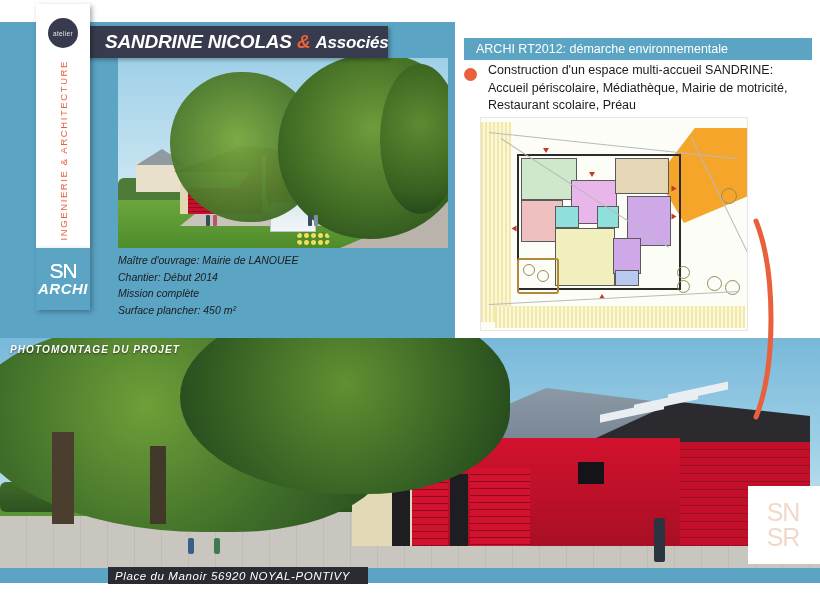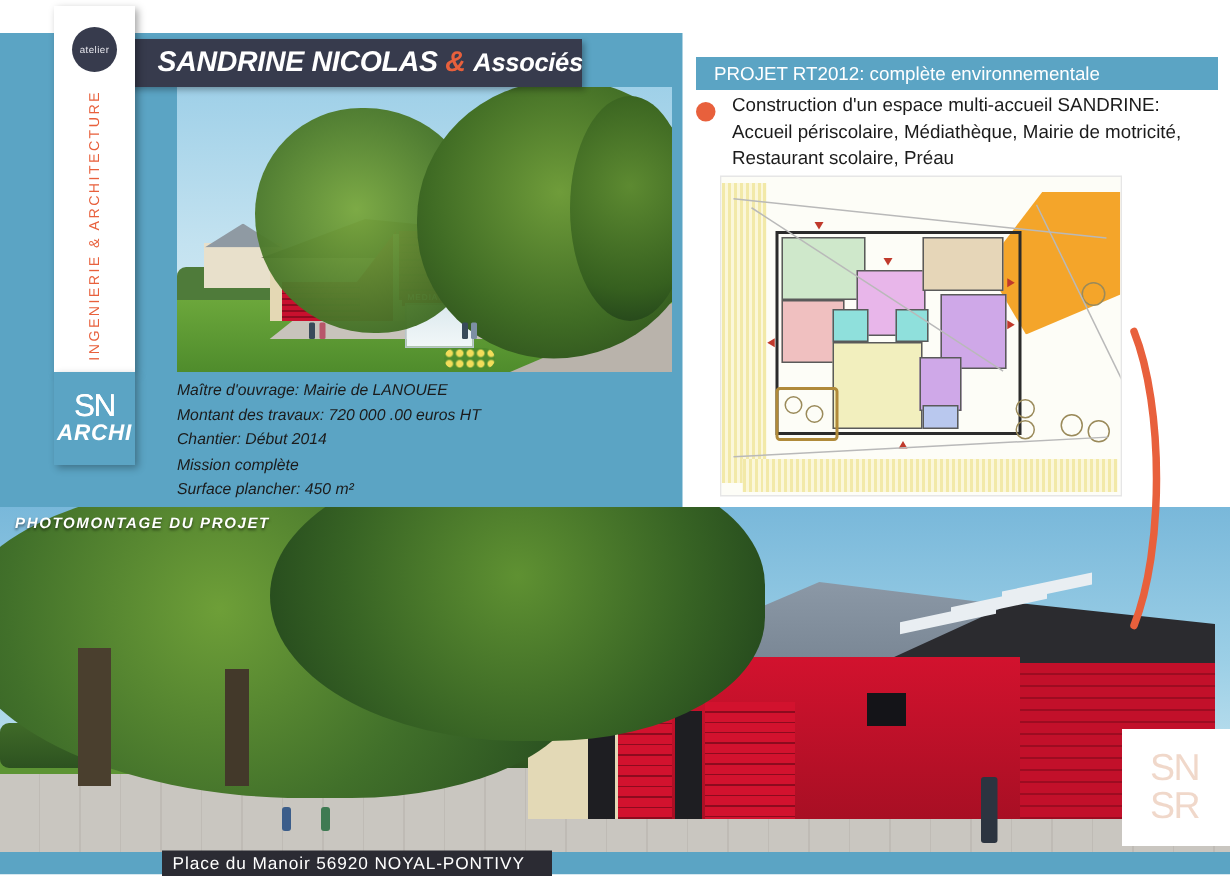--- a/index.html
+++ b/index.html
@@ -172,21 +172,21 @@
   .photo-caption{
     position:absolute;left:10px;top:344px;z-index:26;
     color:#ffffff;font-size:10px;font-style:italic;font-weight:700;
     letter-spacing:1.1px;text-shadow:0 1px 2px rgba(0,0,0,.55);
     font-family:"Liberation Sans", sans-serif;
   }
 
   
   .addr{
     position:absolute;left:108px;top:567px;width:260px;height:17px;
-    background:#2b2b33;display:flex;align-items:center;z-index:45;
+    background:#2b2b33;display:flex;align-items:center;z-index:45;font-style:italic;
   }
   .addr span{
     color:#ffffff;font-size:11.5px;margin-left:7px;letter-spacing:.6px;
     white-space:nowrap;font-family:"Liberation Sans", sans-serif;
   }
 
   
   .watermark{
     position:absolute;left:754px;top:494px;width:58px;height:62px;z-index:46;
     display:flex;flex-direction:column;align-items:center;justify-content:center;
@@ -247,28 +247,27 @@
     <div class="tree-c"></div>
     <div class="ppl" style="left:88px;"></div>
     <div class="ppl" style="left:95px;background:#b8556a;"></div>
     <div class="ppl" style="left:190px;"></div>
     <div class="ppl" style="left:196px;background:#7d8fa4;"></div>
     <div class="flowers"></div>
   </div>
 
   <div class="details">
     <div>Maître d'ouvrage: Mairie de LANOUEE</div>
-    <div>Montant des travaux: 720 000 .00 euros HT</div>
     <div>Chantier: Début 2014</div>
     <div>Mission complète</div>
     <div>Surface plancher: 450 m²</div>
   </div>
 
   <div class="rp-header">
-    <span>PROJET RT2012: complète environnementale</span>
+    <span>ARCHI RT2012: démarche environnementale</span>
   </div>
   <div class="rp-body">
     <div class="rp-bullet"></div>
     <div class="rp-text">
       <div>Construction d'un espace multi-accueil SANDRINE:</div>
       <div>Accueil périscolaire, Médiathèque, Mairie de motricité,</div>
       <div>Restaurant scolaire, Préau</div>
     </div>
   </div>
 

